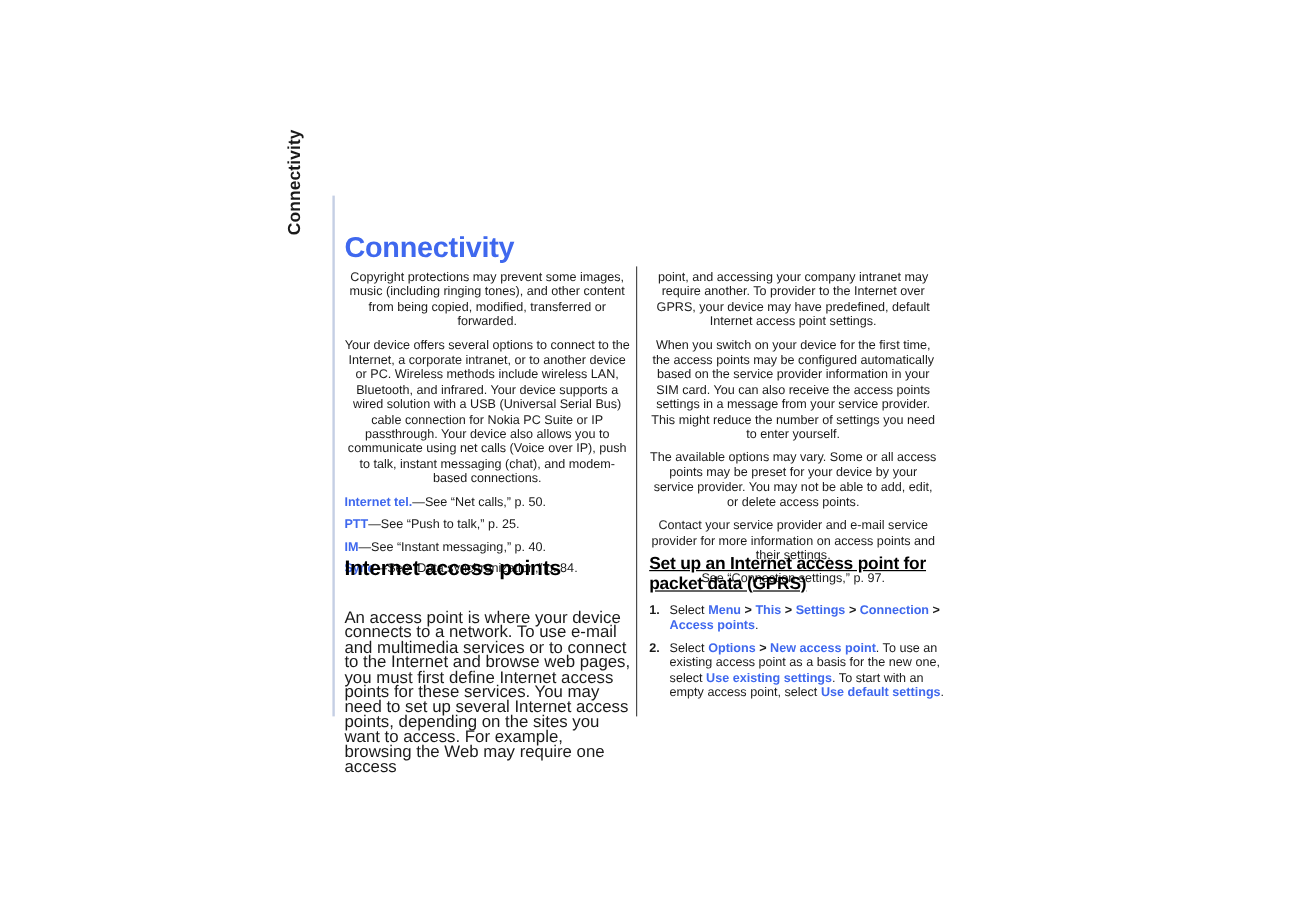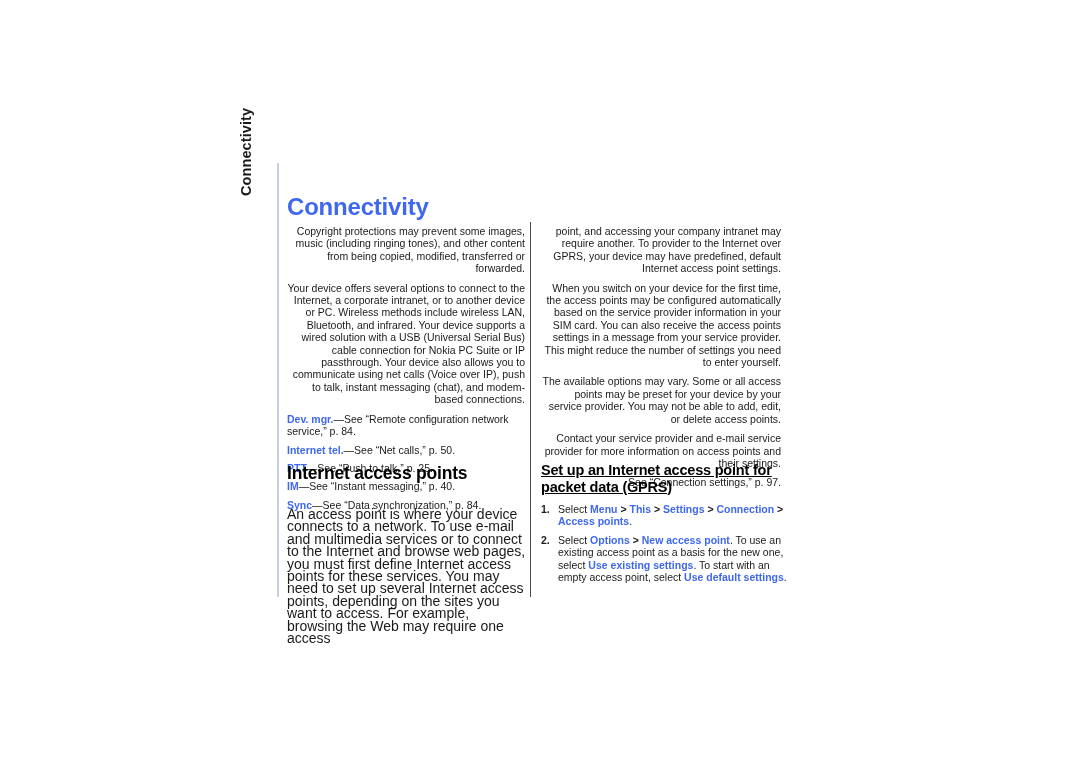--- a/index.html
+++ b/index.html
@@ -79,21 +79,21 @@
     top: 225px;
     font-size: 10.5px;
     line-height: 12.4px;
     color: #1a1a1a;
   }
   .col-left  { left: 287px; width: 238px; }
   .col-right { left: 541px; width: 240px; }
 
   .col p {
     margin: 0 0 7px 0;
-    text-align: right;
+    text-align: center;
   }
 
   
   .term {
     color: #3f68ee;
     font-weight: bold;
   }
   .sep {
     color: #1a1a1a;
     font-weight: bold;
@@ -184,23 +184,20 @@
 
   <div class="chapter-tab">Connectivity</div>
 
   <h1 class="chapter-title">Connectivity</h1>
 
   <div class="col col-left">
     <p>Copyright protections may prevent some images, music (including ringing tones), and other content from being copied, modified, transferred or forwarded.</p>
     <p>Your device offers several options to connect to the Internet, a corporate intranet, or to another device or PC. Wireless methods include wireless LAN, Bluetooth, and infrared. Your device supports a wired solution with a USB (Universal Serial Bus) cable connection for Nokia PC Suite or IP passthrough. Your device also allows you to communicate using net calls (Voice over IP), push to talk, instant messaging (chat), and modem-based connections.</p>
 
     <ul class="ref-list">
-      <li>
-        <span class="term">Dev. mgr.</span><span>—See “Remote configuration network service,” p. 84.</span>
-      </li>
       <li>
         <span class="term">Internet tel.</span><span>—See “Net calls,” p. 50.</span>
       </li>
       <li>
         <span class="term">PTT</span><span>—See “Push to talk,” p. 25.</span>
       </li>
       <li>
         <span class="term">IM</span><span>—See “Instant messaging,” p. 40.</span>
       </li>
       <li>

